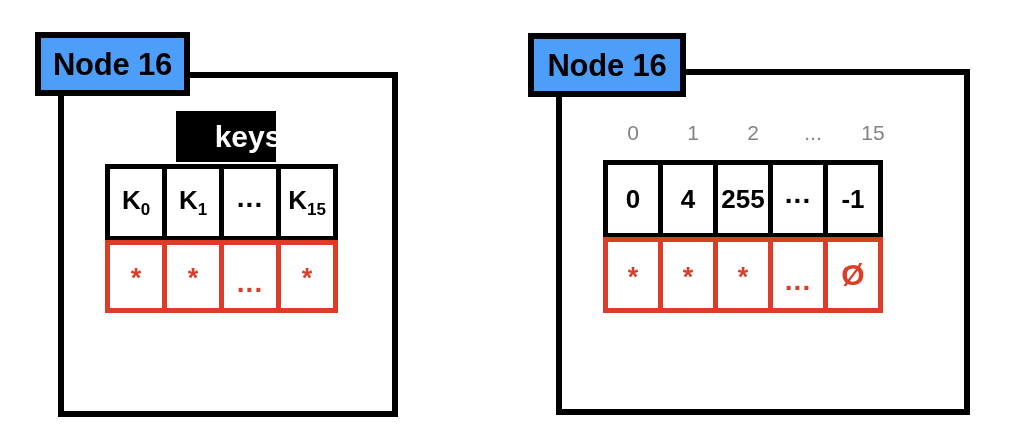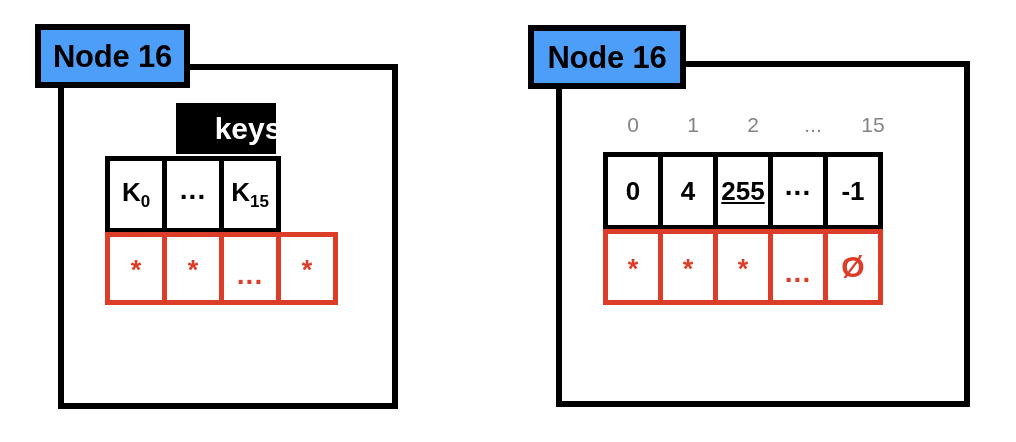--- a/index.html
+++ b/index.html
@@ -12,21 +12,21 @@
     width: 1016px;
     height: 442px;
     position: relative;
     overflow: hidden;
     font-family: "Liberation Sans", sans-serif;
     -webkit-font-smoothing: antialiased;
   }
 
   .canvas {
     position: absolute;
-    left: 0; top: 4px;
+    left: 0; top: 12px;
     width: 1016px;
     height: 364px;
   }
 
   
   .node-box {
     position: absolute;
     border: 6px solid #000000;
     background: #ffffff;
     box-sizing: border-box;
@@ -154,20 +154,23 @@
 
   <div class="caption-chip caption-keys" style="left:176px; top:99px; width:100px; height:51px;padding-left:44px;">
     <span class="caption-label">keys</span>
   </div>
 
   <div class="cell-row row-keys" style="left:105px; top:152px;">
     <div class="cell" style="width:62px;height:77px;">
       <span class="cell-text"><span>K</span><span class="cell-sub">0</span></span>
     </div>
     <div class="cell" style="width:62px;height:77px;">
+      <span class="cell-text"><span>K</span><span class="cell-sub">1</span></span>
+    </div>
+    <div class="cell" style="width:62px;height:77px;">
       <span class="ellipsis-black">...</span>
     </div>
     <div class="cell" style="width:62px;height:77px;">
       <span class="cell-text"><span>K</span><span class="cell-sub">15</span></span>
     </div>
   </div>
 
   <div class="cell-row row-pointers" style="left:105px; top:228px;">
     <div class="cell" style="width:62px;height:73px;">
       <span class="star">*</span>
@@ -208,21 +211,21 @@
     </div>
   </div>
 
   <div class="cell-row row-keys" style="left:603px; top:148px;">
     <div class="cell" style="width:60px;height:78px;">
       <span class="cell-text">0</span>
     </div>
     <div class="cell" style="width:60px;height:78px;">
       <span class="cell-text">4</span>
     </div>
-    <div class="cell" style="width:60px;height:78px;text-decoration:underline;">
+    <div class="cell" style="width:60px;height:78px;">
       <span class="cell-text">255</span>
     </div>
     <div class="cell" style="width:60px;height:78px;">
       <span class="ellipsis-black">...</span>
     </div>
     <div class="cell" style="width:60px;height:78px;">
       <span class="cell-text">-1</span>
     </div>
   </div>
 

